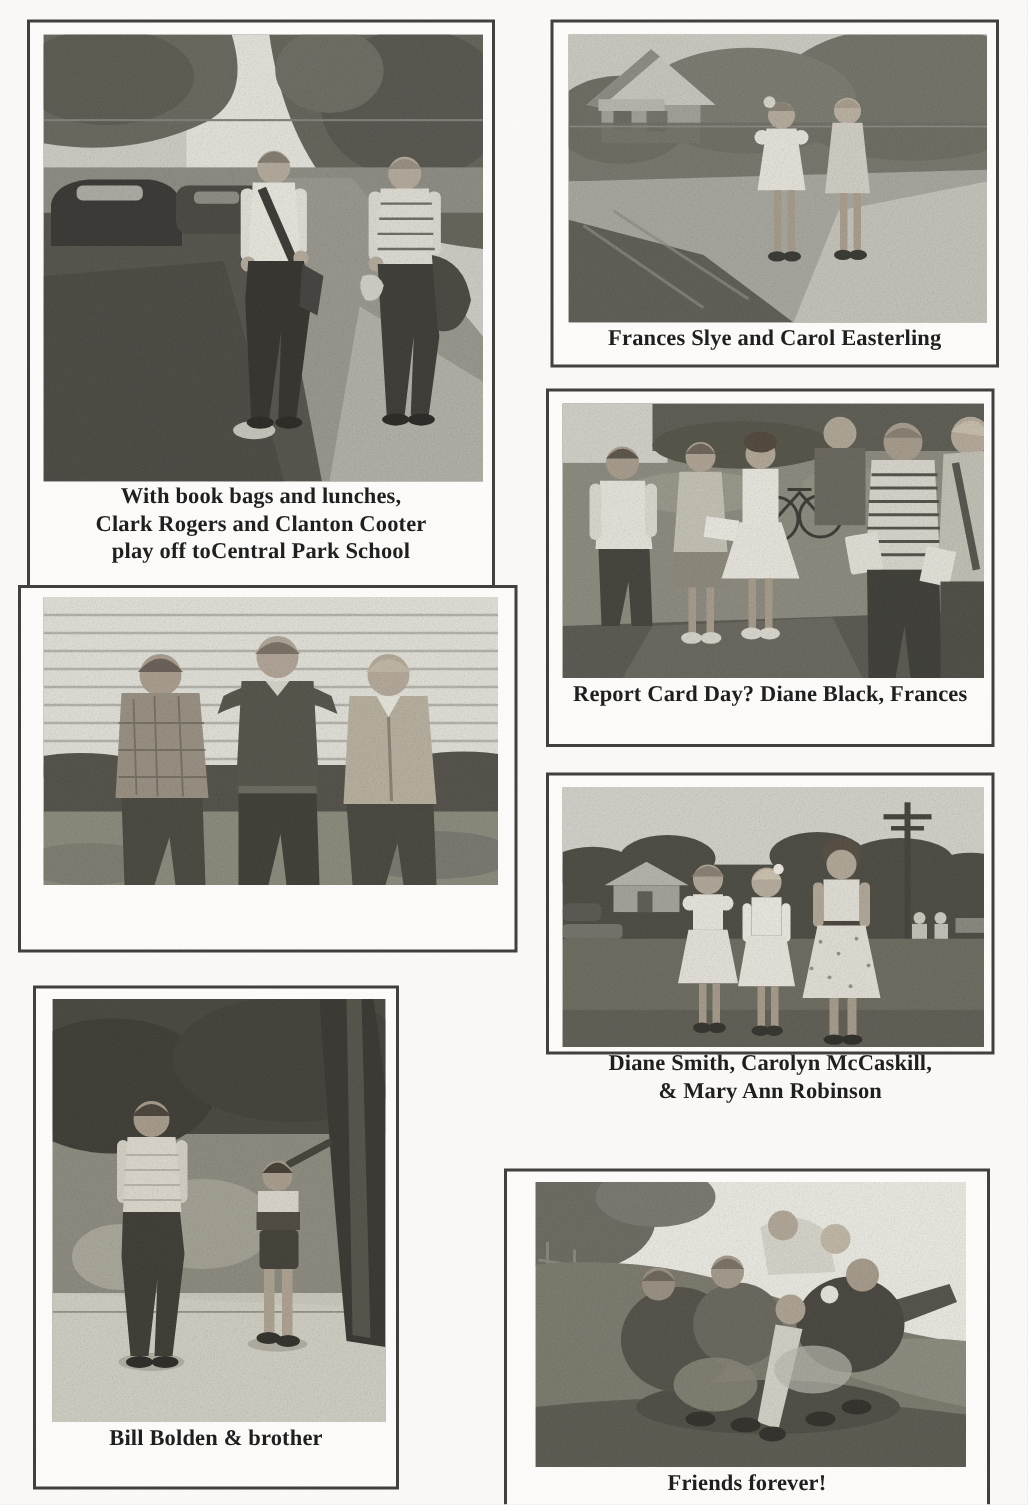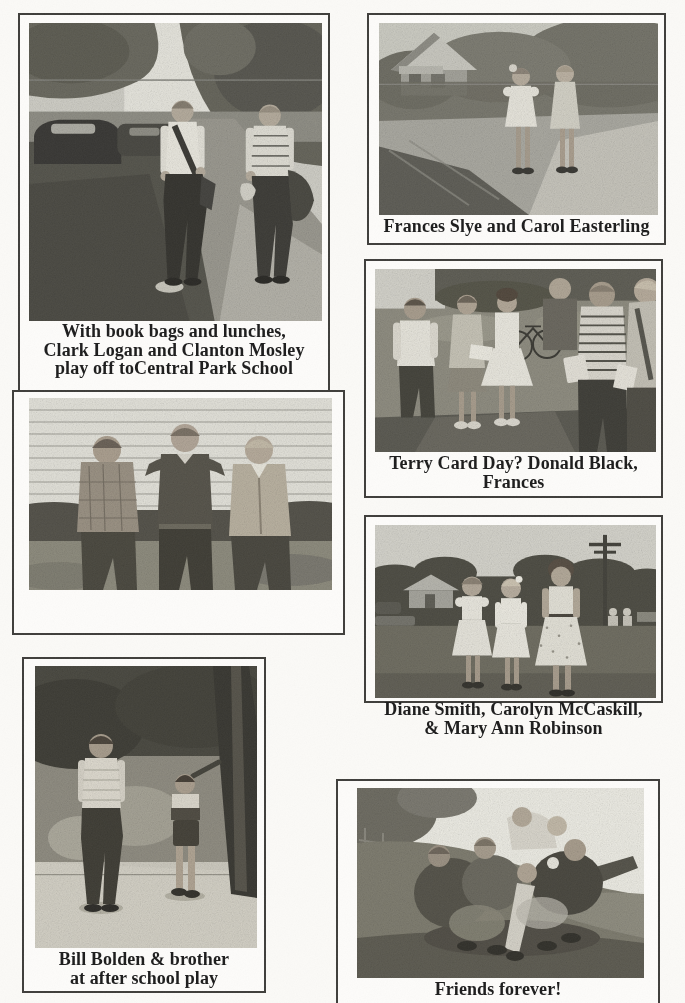--- a/index.html
+++ b/index.html
@@ -11,21 +11,21 @@
   .photo-box{
     position:absolute;box-sizing:border-box;
     border:2px solid #3e3d3a;background:#fdfcfa;
   }
   .photo{
     position:absolute;overflow:hidden;background:#9a988f;
   }
   .photo svg{width:100%;height:100%;display:block;}
   .caption{
     position:absolute;left:2px;right:2px;text-align:center;
-    font-weight:bold;color:#1b1b1b;font-size:18px;line-height:18.5px;
+    font-weight:bold;color:#1b1b1b;font-size:15px;line-height:18.5px;
     letter-spacing:0.1px;
   }
   .grain-rect{mix-blend-mode:multiply;}
   .page-grain{
     position:absolute;left:0;top:0;width:685px;height:1003px;
     pointer-events:none;opacity:0.05;
   }
 </style>
 </head>
 <body>
@@ -89,21 +89,21 @@
         <path d="M222 152 L259 152 L263 200 L256 252 L244 252 L246 200 L240 252 L228 252 L224 186 Z" fill="#3e3d38"></path>
         <path d="M258 146 Q280 150 284 176 Q278 200 262 196 Z" fill="#4a4942"></path>
         <path d="M212 160 Q222 156 226 166 Q224 178 214 176 Q208 168 212 160" fill="#d3d1c8"></path>
         <ellipse cx="234" cy="255" rx="9" ry="4" fill="#2b2a26"></ellipse>
         <ellipse cx="251" cy="255" rx="9" ry="4" fill="#2b2a26"></ellipse>
         <rect class="grain-rect" width="292" height="296" filter="url(#grain)" opacity="0.33"></rect>
       </svg>
     </div>
     <figcaption class="caption" style="top:307px">
       <div>With book bags and lunches,</div>
-      <div>Clark Logan and Clanton Mosley</div>
+      <div>Clark Rogers and Clanton Cooter</div>
       <div>play off toCentral Park School</div>
     </figcaption>
   </figure>
 
   <figure class="photo-box" style="left:12px;top:390px;width:333px;height:245px;margin:0">
     <div class="photo" style="left:15px;top:6px;width:303px;height:192px">
       <svg viewBox="0 0 303 192" preserveAspectRatio="none">
         <rect width="303" height="192" fill="#e3e2da"></rect>
         <g stroke="#b6b5ac" stroke-width="1.6">
           <line x1="0" y1="12" x2="303" y2="12"></line>
@@ -190,21 +190,20 @@
         <rect x="138" y="154" width="26" height="26" rx="3" fill="#454239"></rect>
         <rect x="141" y="180" width="7" height="42" fill="#b0a493"></rect>
         <rect x="153" y="180" width="7" height="44" fill="#b0a493"></rect>
         <ellipse cx="144" cy="226" rx="8" ry="4" fill="#33322c"></ellipse>
         <ellipse cx="157" cy="228" rx="8" ry="4" fill="#33322c"></ellipse>
         <rect class="grain-rect" width="222" height="282" filter="url(#grain)" opacity="0.33"></rect>
       </svg>
     </div>
     <figcaption class="caption" style="top:291px">
       <div>Bill Bolden &amp; brother</div>
-      <div>at after school play</div>
     </figcaption>
   </figure>
 
   <figure class="photo-box" style="left:367px;top:13px;width:299px;height:232px;margin:0">
     <div class="photo" style="left:10px;top:8px;width:279px;height:192px">
       <svg viewBox="0 0 279 196" preserveAspectRatio="none">
         <rect width="279" height="196" fill="#b4b3ab"></rect>
         <rect width="279" height="50" fill="#ccccc3"></rect>
         <ellipse cx="230" cy="40" rx="92" ry="46" fill="#75746a"></ellipse>
         <ellipse cx="120" cy="45" rx="72" ry="36" fill="#7d7c72"></ellipse>
@@ -307,21 +306,21 @@
         <circle cx="272" cy="22" r="13" fill="#b6ab9b"></circle>
         <path d="M259 19 Q272 6 281 16 L281 22 Z" fill="#c9c0ae"></path>
         <path d="M254 34 L281 32 L281 120 L250 120 Z" fill="#c4c1b6"></path>
         <line x1="262" y1="40" x2="276" y2="112" stroke="#57564e" stroke-width="5"></line>
         <rect x="243" y="96" width="20" height="24" fill="#e7e4db" transform="rotate(12 243 96)"></rect>
         <rect x="252" y="120" width="29" height="65" fill="#504e46"></rect>
         <rect class="grain-rect" width="281" height="185" filter="url(#grain)" opacity="0.33"></rect>
       </svg>
     </div>
     <figcaption class="caption" style="top:193px">
-      <div>Terry Card Day? Donald Black, Frances</div>
+      <div>Report Card Day? Diane Black, Frances</div>
     </figcaption>
   </figure>
 
   <figure class="photo-box" style="left:364px;top:515px;width:299px;height:188px;margin:0">
     <div class="photo" style="left:9px;top:8px;width:281px;height:173px">
       <svg viewBox="0 0 281 175" preserveAspectRatio="none">
         <rect width="281" height="175" fill="#d4d3cb"></rect>
         <rect y="52" width="281" height="52" fill="#4e4d44"></rect>
         <ellipse cx="20" cy="54" rx="30" ry="14" fill="#4e4d44"></ellipse>
         <ellipse cx="70" cy="48" rx="32" ry="16" fill="#4e4d44"></ellipse>

